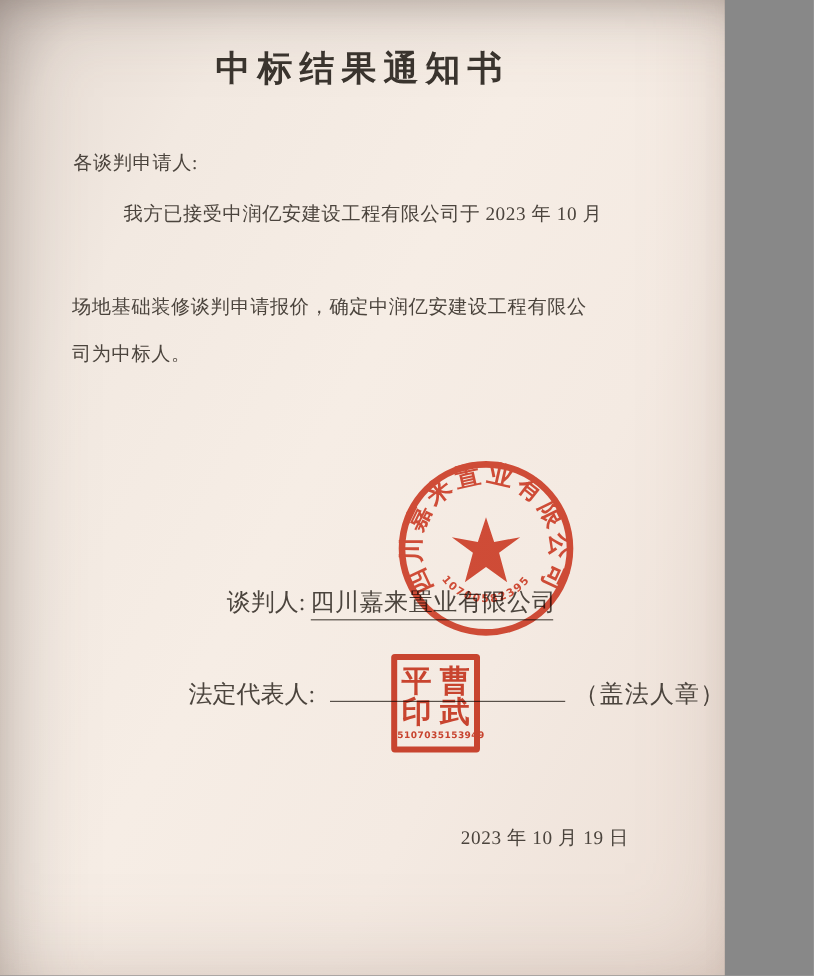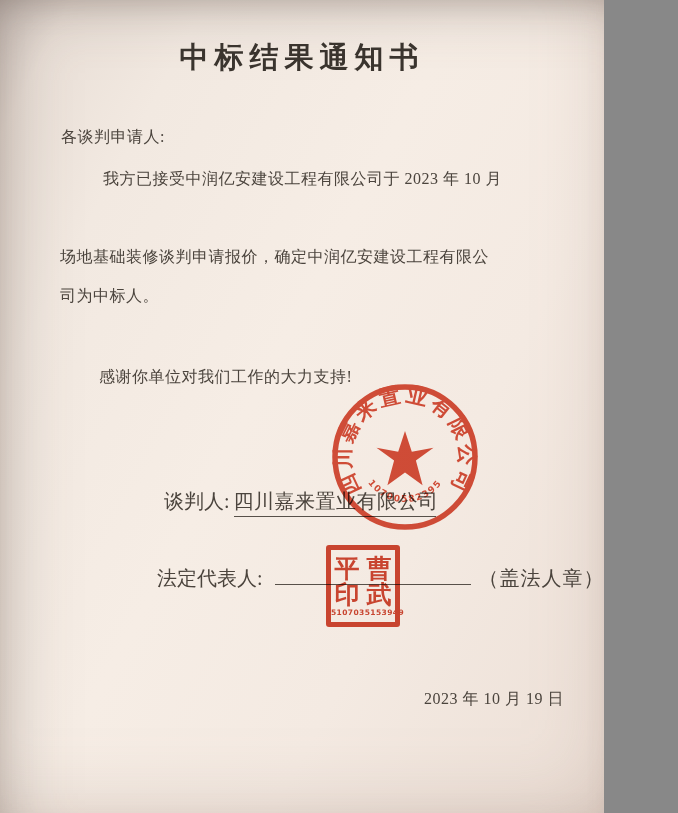--- a/index.html
+++ b/index.html
@@ -58,34 +58,33 @@
 <div id="paper">
 
   <div class="title">中标结果通知书</div>
 
   <div class="line" style="left:61px;top:124px;">各谈判申请人:</div>
 
   <div class="line" style="left:103px;top:166px;">我方已接受中润亿安建设工程有限公司于 2023 年 10 月</div>
   <div class="line" style="left:60px;top:244px;">场地基础装修谈判申请报价，确定中润亿安建设工程有限公</div>
   <div class="line" style="left:60px;top:283px;">司为中标人。</div>
 
-  <div class="line" style="left:99px;top:364px;">感谢你单位对我们工作的大力支持!</div>
 
-  <div class="sig-row" style="left:164px;top:488px;">
+  <div class="sig-row" style="left:189px;top:488px;">
     <span>谈判人:</span>
     <span class="u-name">四川嘉来置业有限公司</span>
   </div>
 
   <div class="sig-row" style="left:157px;top:564px;">
     <span>法定代表人:</span>
     <span class="u-blank"></span>
     <span class="sig-note">（盖法人章）</span>
   </div>
 
-  <div class="line" style="left:424px;top:686px;">2023 年 10 月 19 日</div>
+  <div class="line" style="left:384px;top:686px;">2023 年 10 月 19 日</div>
 
   <svg id="company-seal" class="seal" viewBox="0 0 152 152">
     <defs>
       <path id="ringPath" d="M 33.9 111.4 A 55 55 0 1 1 118.1 111.4"></path>
       <path id="serialPath" d="M 37 98.5 A 45 45 0 0 0 115 98.5"></path>
     </defs>
     <g fill="#d5432c">
       <circle cx="76" cy="76" r="70" fill="none" stroke-width="5.5" stroke="#d5432c"></circle>
       <text class="ring-text" text-anchor="middle">
         <textPath href="#ringPath" startOffset="50%">四川嘉来置业有限公司</textPath>

